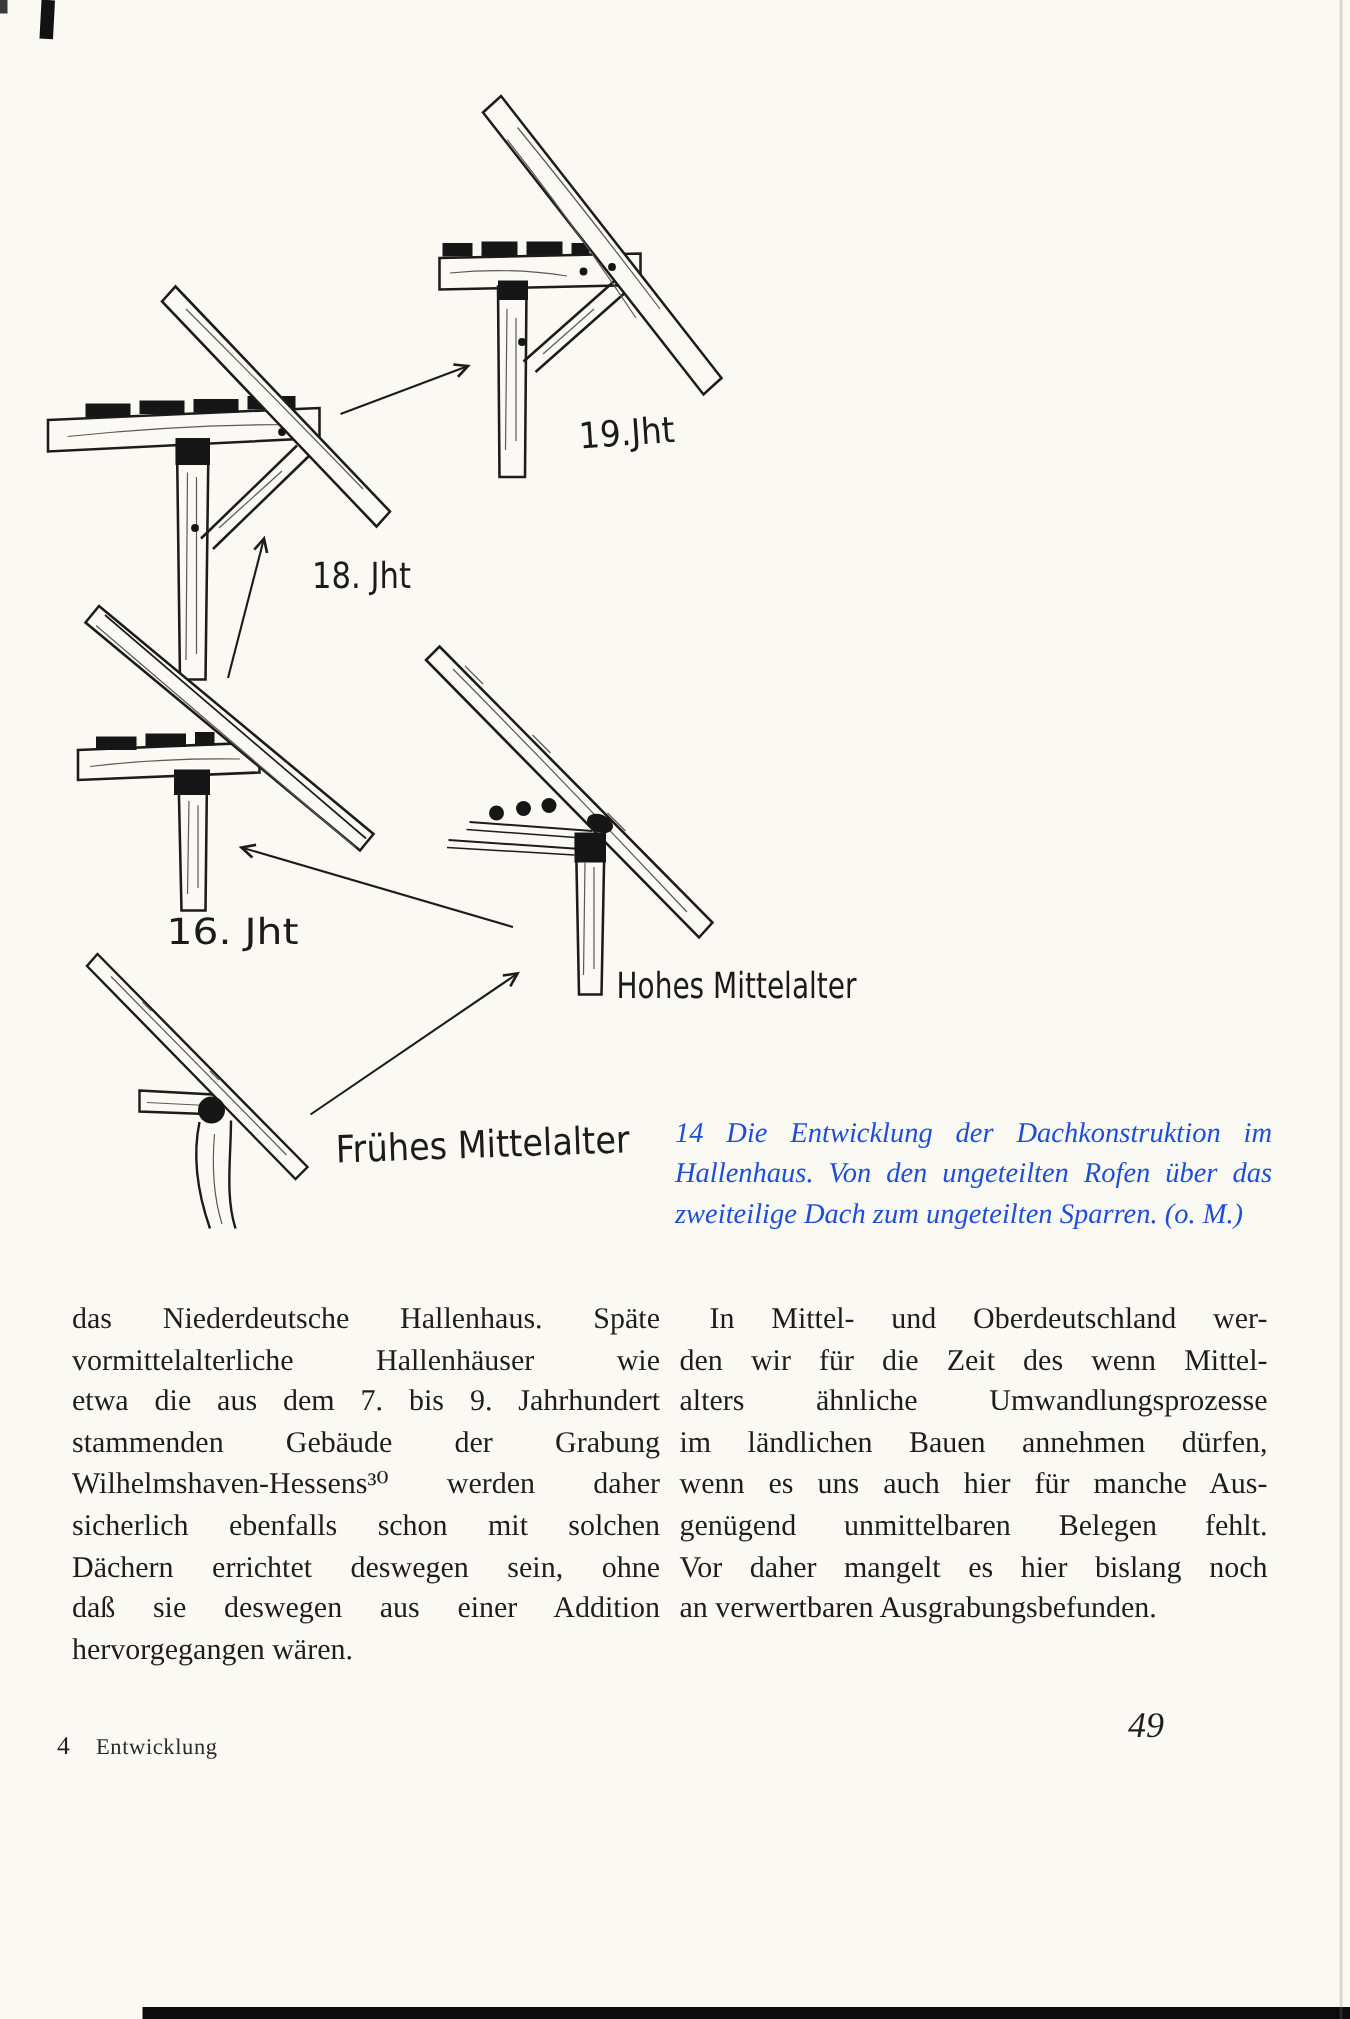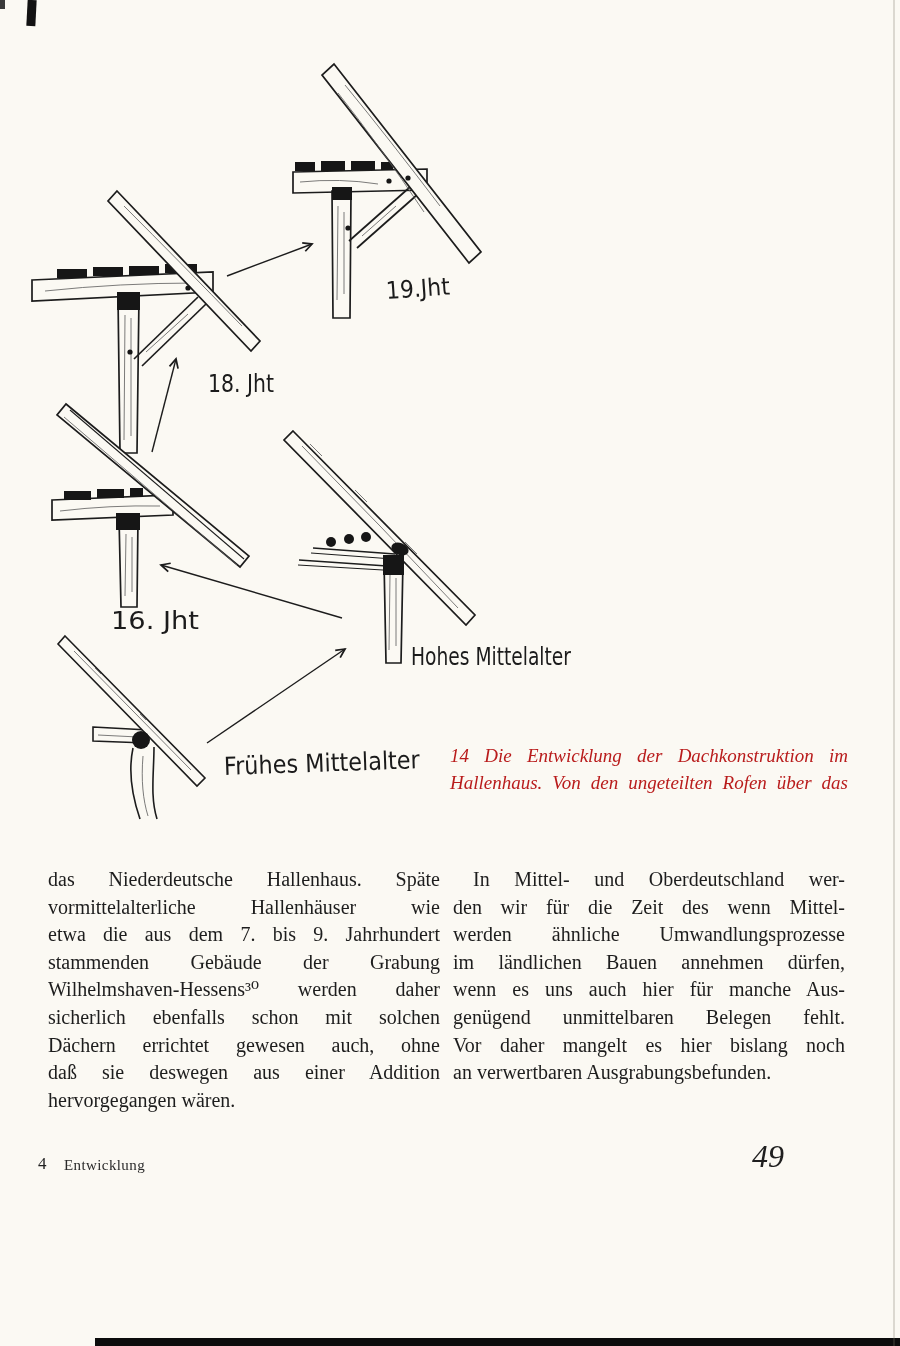--- a/index.html
+++ b/index.html
@@ -12,38 +12,38 @@
     color:#1f1f1f;
   }
   .abs{position:absolute;}
   
   #figure-svg{position:absolute;left:0;top:0;}
   
   .caption{
     left:450px;top:742px;width:398px;
     font-style:italic;
     font-size:19px;line-height:27px;
-    color:#b91c1c;
+    color:#1d4ed8;
   }
   .cap-line{text-align:justify;text-align-last:justify;}
   .cap-line.tlast{text-align-last:left;}
   
   .column{
     top:866px;width:392px;
     font-size:20px;line-height:27.6px;
     color:#1d1d1d;
   }
   .column.left{left:48px;}
   .column.right{left:453px;}
   .tline{text-align:justify;text-align-last:justify;}
   .tline.tlast{text-align-last:left;}
   
   .sig-number{left:38px;top:1154px;font-size:17px;}
   .sig-author{left:64px;top:1157px;font-size:15px;letter-spacing:0.4px;color:#2a2a2a;}
-  .page-number{left:752px;top:1138px;font-size:32px;font-style:italic;}
+  .page-number{left:752px;top:1138px;font-size:24px;font-style:italic;}
   
   .artifact{background:#121212;}
   .a-topdash{left:27px;top:0;width:9px;height:26px;transform:rotate(3deg);}
   .a-corner{left:0;top:0;width:5px;height:9px;background:#3a3a3a;}
   .a-bottomband{left:95px;top:1338px;width:805px;height:8px;background:#0c0c0c;}
   .a-rightedge{left:893px;top:0;width:2px;height:1346px;background:rgba(125,118,105,0.25);}
 </style>
 </head>
 <body>
 
@@ -157,38 +157,39 @@
     <text x="208" y="392" font-size="24" textLength="66" lengthAdjust="spacingAndGlyphs">18. Jht</text>
     <text x="111" y="629" font-size="24" textLength="88" lengthAdjust="spacingAndGlyphs">16. Jht</text>
     <text x="411" y="665" font-size="24" textLength="160" lengthAdjust="spacingAndGlyphs">Hohes Mittelalter</text>
     <text x="224" y="775" font-size="25" textLength="196" lengthAdjust="spacingAndGlyphs" transform="rotate(-2 224 770)">Frühes Mittelalter</text>
   </g>
 </svg>
 
 <div class="abs caption">
     <div class="cap-line">14 Die Entwicklung der Dachkonstruktion im</div>
     <div class="cap-line">Hallenhaus. Von den ungeteilten Rofen über das</div>
+    <div class="cap-line tlast">zweiteilige Dach zum ungeteilten Sparren. (o. M.)</div>
   </div>
 
 <div class="abs column left">
     <div class="tline">das Niederdeutsche Hallenhaus. Späte</div>
     <div class="tline">vormittelalterliche Hallenhäuser wie</div>
     <div class="tline">etwa die aus dem 7. bis 9. Jahrhundert</div>
     <div class="tline">stammenden Gebäude der Grabung</div>
     <div class="tline">Wilhelmshaven-Hessens³⁰ werden daher</div>
     <div class="tline">sicherlich ebenfalls schon mit solchen</div>
-    <div class="tline">Dächern errichtet gewesen auch, ohne</div>
+    <div class="tline">Dächern errichtet deswegen sein, ohne</div>
     <div class="tline">daß sie deswegen aus einer Addition</div>
     <div class="tline tlast">hervorgegangen wären.</div>
   </div>
 
 <div class="abs column right">
     <div class="tline"> In Mittel- und Oberdeutschland wer-</div>
     <div class="tline">den wir für die Zeit des wenn Mittel-</div>
-    <div class="tline">werden ähnliche Umwandlungsprozesse</div>
+    <div class="tline">alters ähnliche Umwandlungsprozesse</div>
     <div class="tline">im ländlichen Bauen annehmen dürfen,</div>
     <div class="tline">wenn es uns auch hier für manche Aus-</div>
     <div class="tline">genügend unmittelbaren Belegen fehlt.</div>
     <div class="tline">Vor daher mangelt es hier bislang noch</div>
     <div class="tline tlast">an verwertbaren Ausgrabungsbefunden.</div>
   </div>
 
 <div class="abs sig-number">4</div>
 <div class="abs sig-author">Entwicklung</div>
 <div class="abs page-number">49</div>

